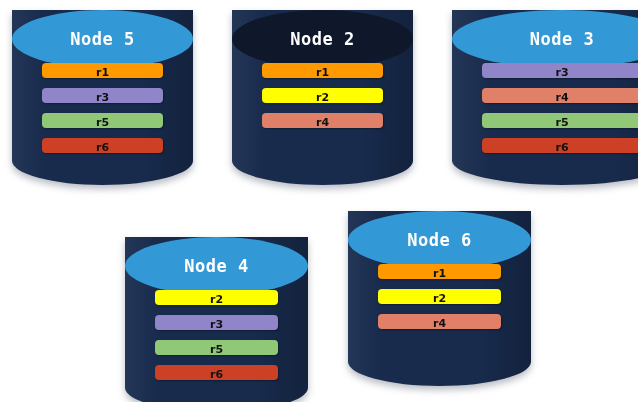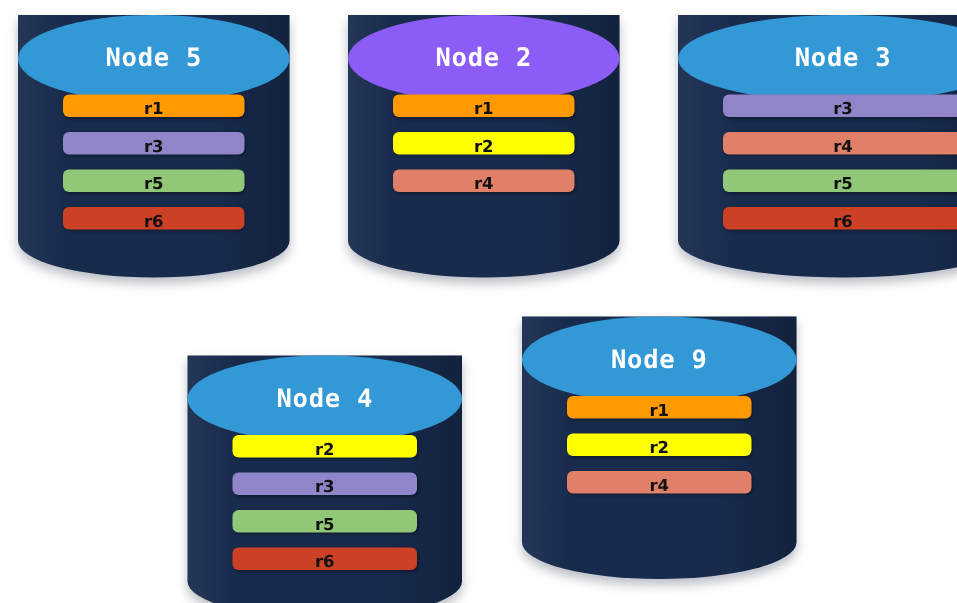--- a/index.html
+++ b/index.html
@@ -120,21 +120,21 @@
           <span class="record-label" style="color: rgb(17, 17, 17);">r5</span>
         </div>
         <div class="record" style="background: rgb(204, 65, 37); height: 15px; margin-bottom: 10px;">
           <span class="record-label" style="color: rgb(17, 17, 17);">r6</span>
         </div>
       </div>
     </div>
     <div class="node" style="left: 232px; top: 10px; width: 181px; height: 175px;">
       <div class="cyl-body" style="background: rgb(24, 43, 77);"></div>
       <div class="cyl-shade"></div>
-      <div class="cyl-top" style="height: 58px; background: #8b5cf6;">
+      <div class="cyl-top" style="height: 58px; background: #0f172a;">
         <div class="node-title" style="font-size: 17px; color: rgb(255, 255, 255);">Node 2</div>
       </div>
       <div class="records" style="top: 53px; padding-left: 30px; padding-right: 30px; box-sizing: border-box;">
         <div class="record" style="background: rgb(255, 153, 0); height: 15px; margin-bottom: 10px;">
           <span class="record-label" style="color: rgb(17, 17, 17);">r1</span>
         </div>
         <div class="record" style="background: rgb(255, 255, 0); height: 15px; margin-bottom: 10px;">
           <span class="record-label" style="color: rgb(17, 17, 17);">r2</span>
         </div>
         <div class="record" style="background: rgb(224, 128, 105); height: 15px; margin-bottom: 10px;">
@@ -181,21 +181,21 @@
         </div>
         <div class="record" style="background: rgb(204, 65, 37); height: 15px; margin-bottom: 10px;">
           <span class="record-label" style="color: rgb(17, 17, 17);">r6</span>
         </div>
       </div>
     </div>
     <div class="node" style="left: 348px; top: 211px; width: 183px; height: 175px;">
       <div class="cyl-body" style="background: rgb(24, 43, 77);"></div>
       <div class="cyl-shade"></div>
       <div class="cyl-top" style="height: 58px; background: rgb(51, 153, 214);">
-        <div class="node-title" style="font-size: 17px; color: rgb(255, 255, 255);">Node 9</div>
+        <div class="node-title" style="font-size: 17px; color: rgb(255, 255, 255);">Node 6</div>
       </div>
       <div class="records" style="top: 53px; padding-left: 30px; padding-right: 30px; box-sizing: border-box;">
         <div class="record" style="background: rgb(255, 153, 0); height: 15px; margin-bottom: 10px;">
           <span class="record-label" style="color: rgb(17, 17, 17);">r1</span>
         </div>
         <div class="record" style="background: rgb(255, 255, 0); height: 15px; margin-bottom: 10px;">
           <span class="record-label" style="color: rgb(17, 17, 17);">r2</span>
         </div>
         <div class="record" style="background: rgb(224, 128, 105); height: 15px; margin-bottom: 10px;">
           <span class="record-label" style="color: rgb(17, 17, 17);">r4</span>

